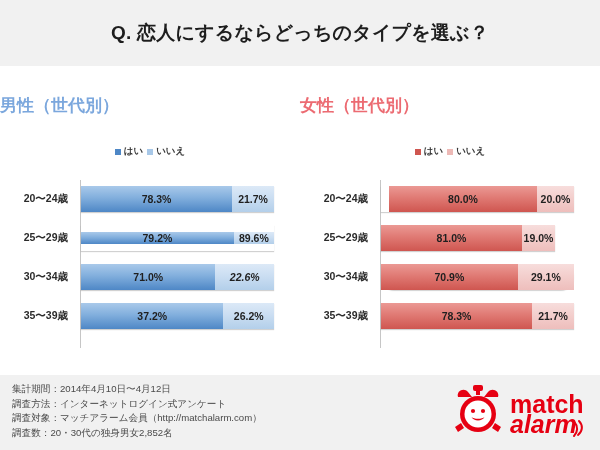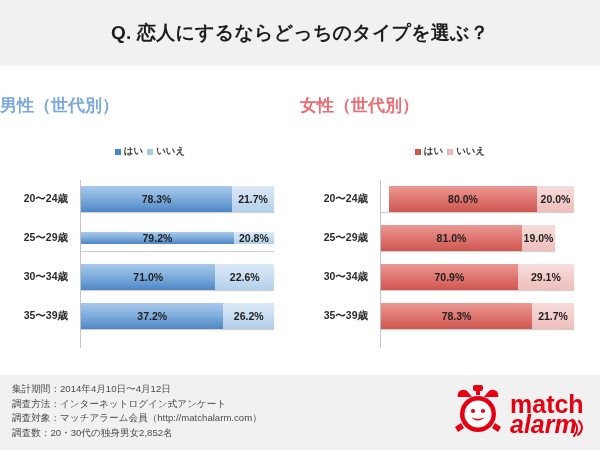--- a/index.html
+++ b/index.html
@@ -132,31 +132,31 @@
                 </div>
               </div>
             </div>
             <div class="row" style="top: 51px;">
               <div class="cat-label">25〜29歳</div>
               <div class="bar-track" style="width: 193px; align-items: center;">
                 <div class="seg yes-m" style="width: 152.856px;">
                   <span class="seg-label">79.2%</span>
                 </div>
                 <div class="seg no-m" style="width: 40.144px;">
-                  <span class="seg-label">20.8%</span>
+                  <span class="seg-label">89.6%</span>
                 </div>
               </div>
             </div>
             <div class="row" style="top: 90px;">
               <div class="cat-label">30〜34歳</div>
               <div class="bar-track" style="width: 193px;">
                 <div class="seg yes-m" style="width: 149.382px;">
                   <span class="seg-label">71.0%</span>
                 </div>
-                <div class="seg no-m" style="width: 65px;">
+                <div class="seg no-m" style="width: 65px; font-style: italic;">
                   <span class="seg-label">22.6%</span>
                 </div>
               </div>
             </div>
             <div class="row" style="top: 129px;">
               <div class="cat-label">35〜39歳</div>
               <div class="bar-track" style="width: 193px;">
                 <div class="seg yes-m" style="width: 142.434px;">
                   <span class="seg-label">37.2%</span>
                 </div>
@@ -203,21 +203,21 @@
                 <div class="seg yes-f" style="width: 156.33px;">
                   <span class="seg-label">81.0%</span>
                 </div>
                 <div class="seg no-f" style="width: 36.67px;">
                   <span class="seg-label">19.0%</span>
                 </div>
               </div>
             </div>
             <div class="row" style="top: 90px;">
               <div class="cat-label">30〜34歳</div>
-              <div class="bar-track" style="width: 193px;">
+              <div class="bar-track" style="width: 193px; border-radius: 13px;">
                 <div class="seg yes-f" style="width: 136.837px;">
                   <span class="seg-label">70.9%</span>
                 </div>
                 <div class="seg no-f" style="width: 56.163px;">
                   <span class="seg-label">29.1%</span>
                 </div>
               </div>
             </div>
             <div class="row" style="top: 129px;">
               <div class="cat-label">35〜39歳</div>

